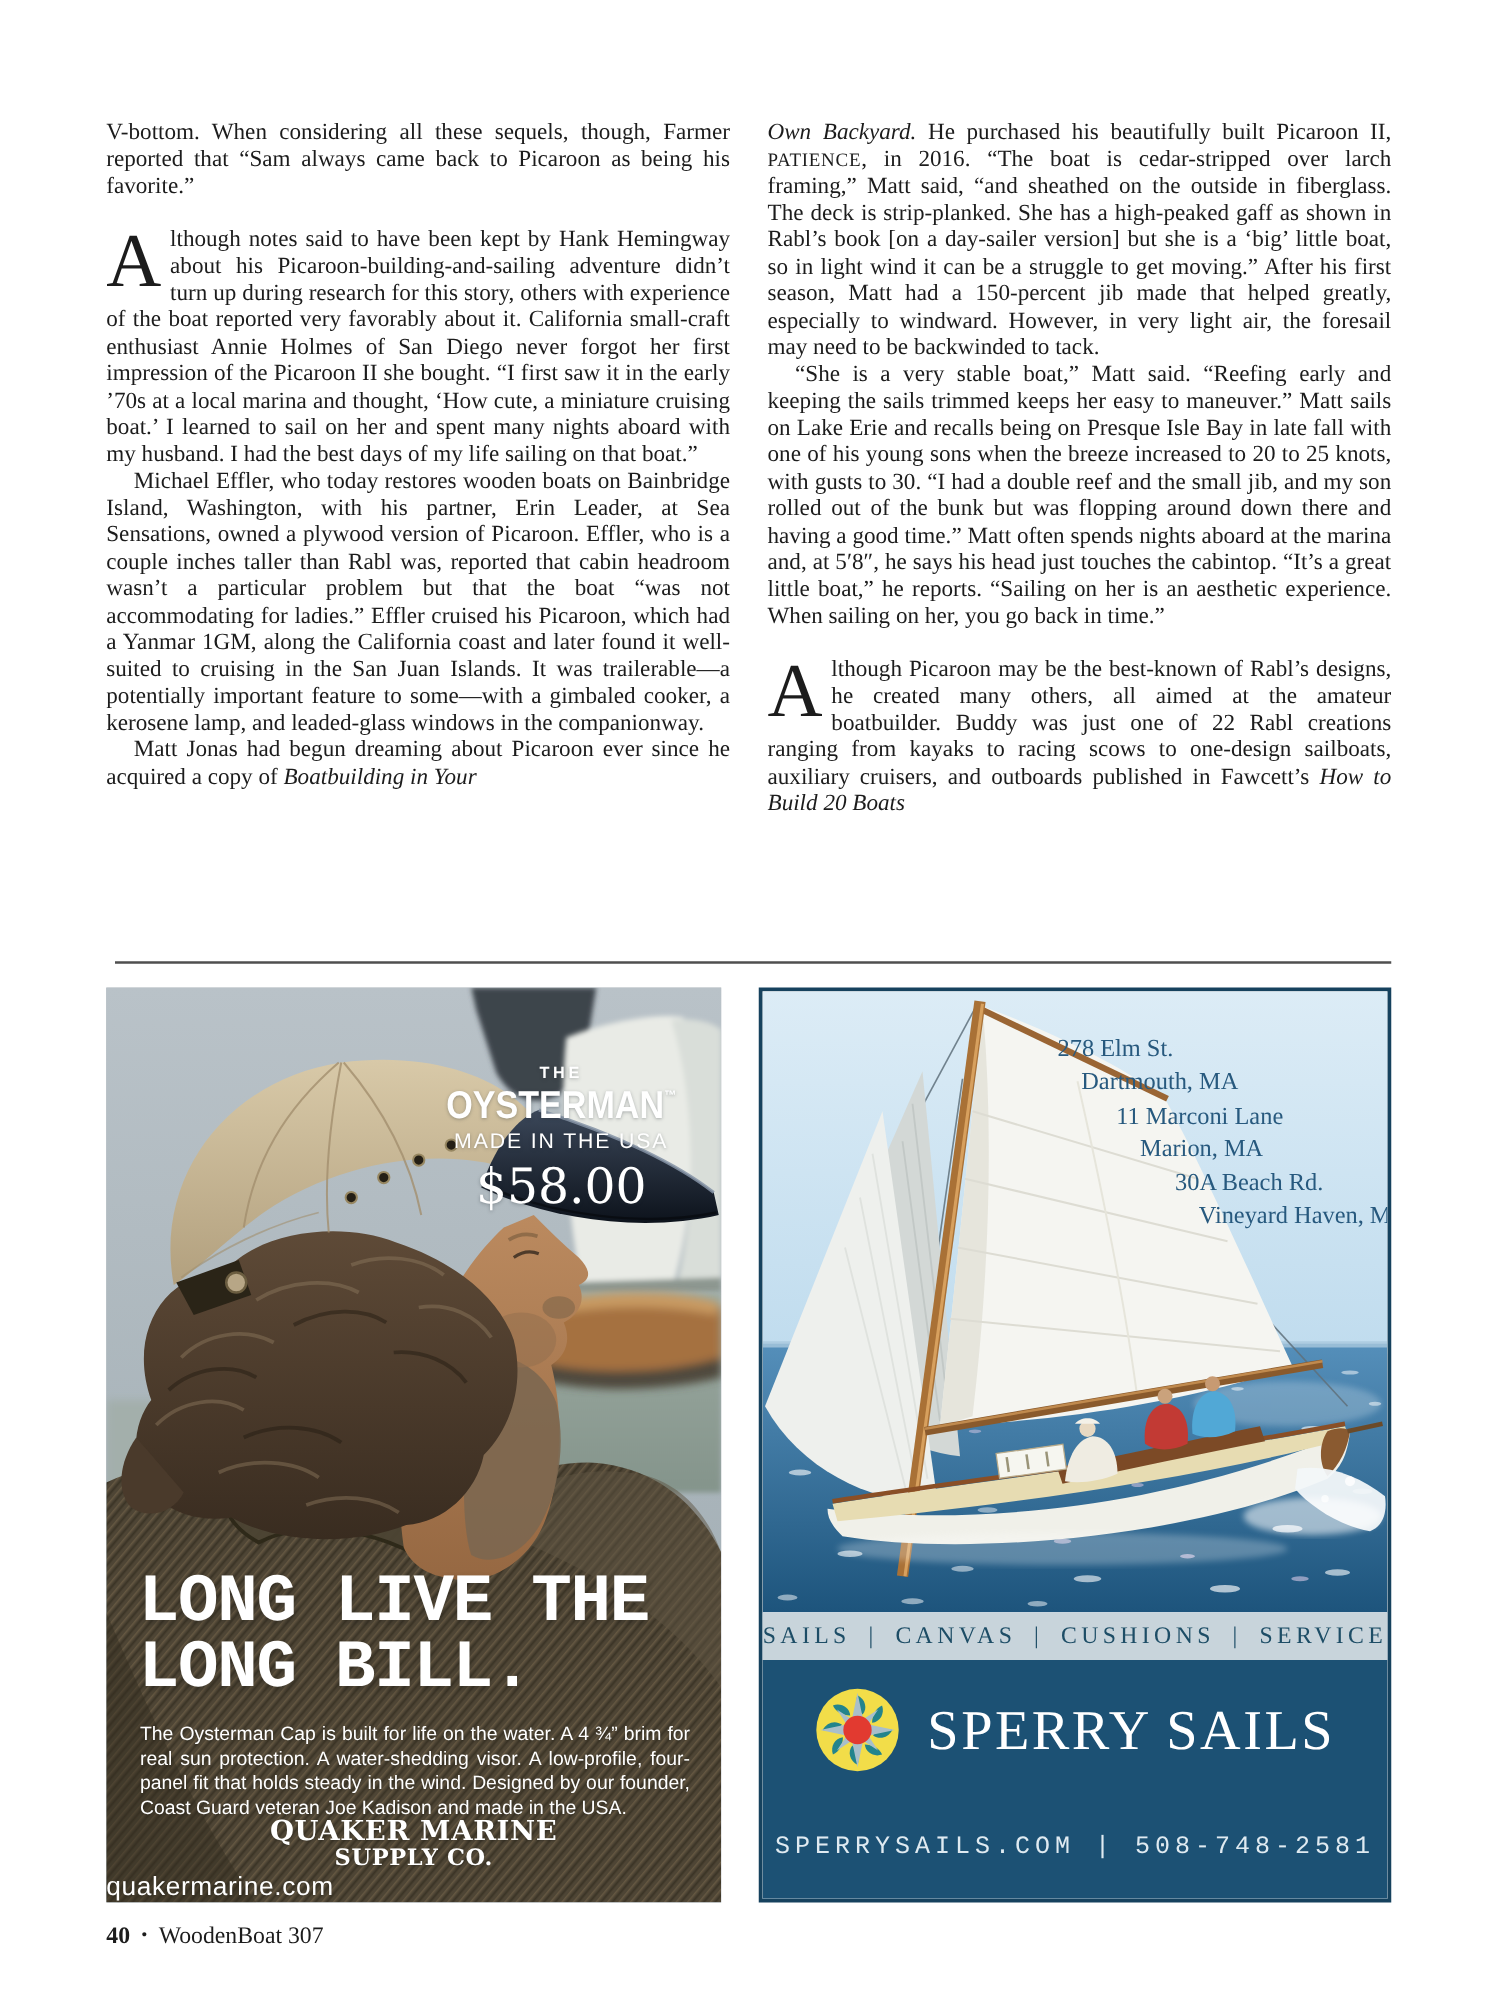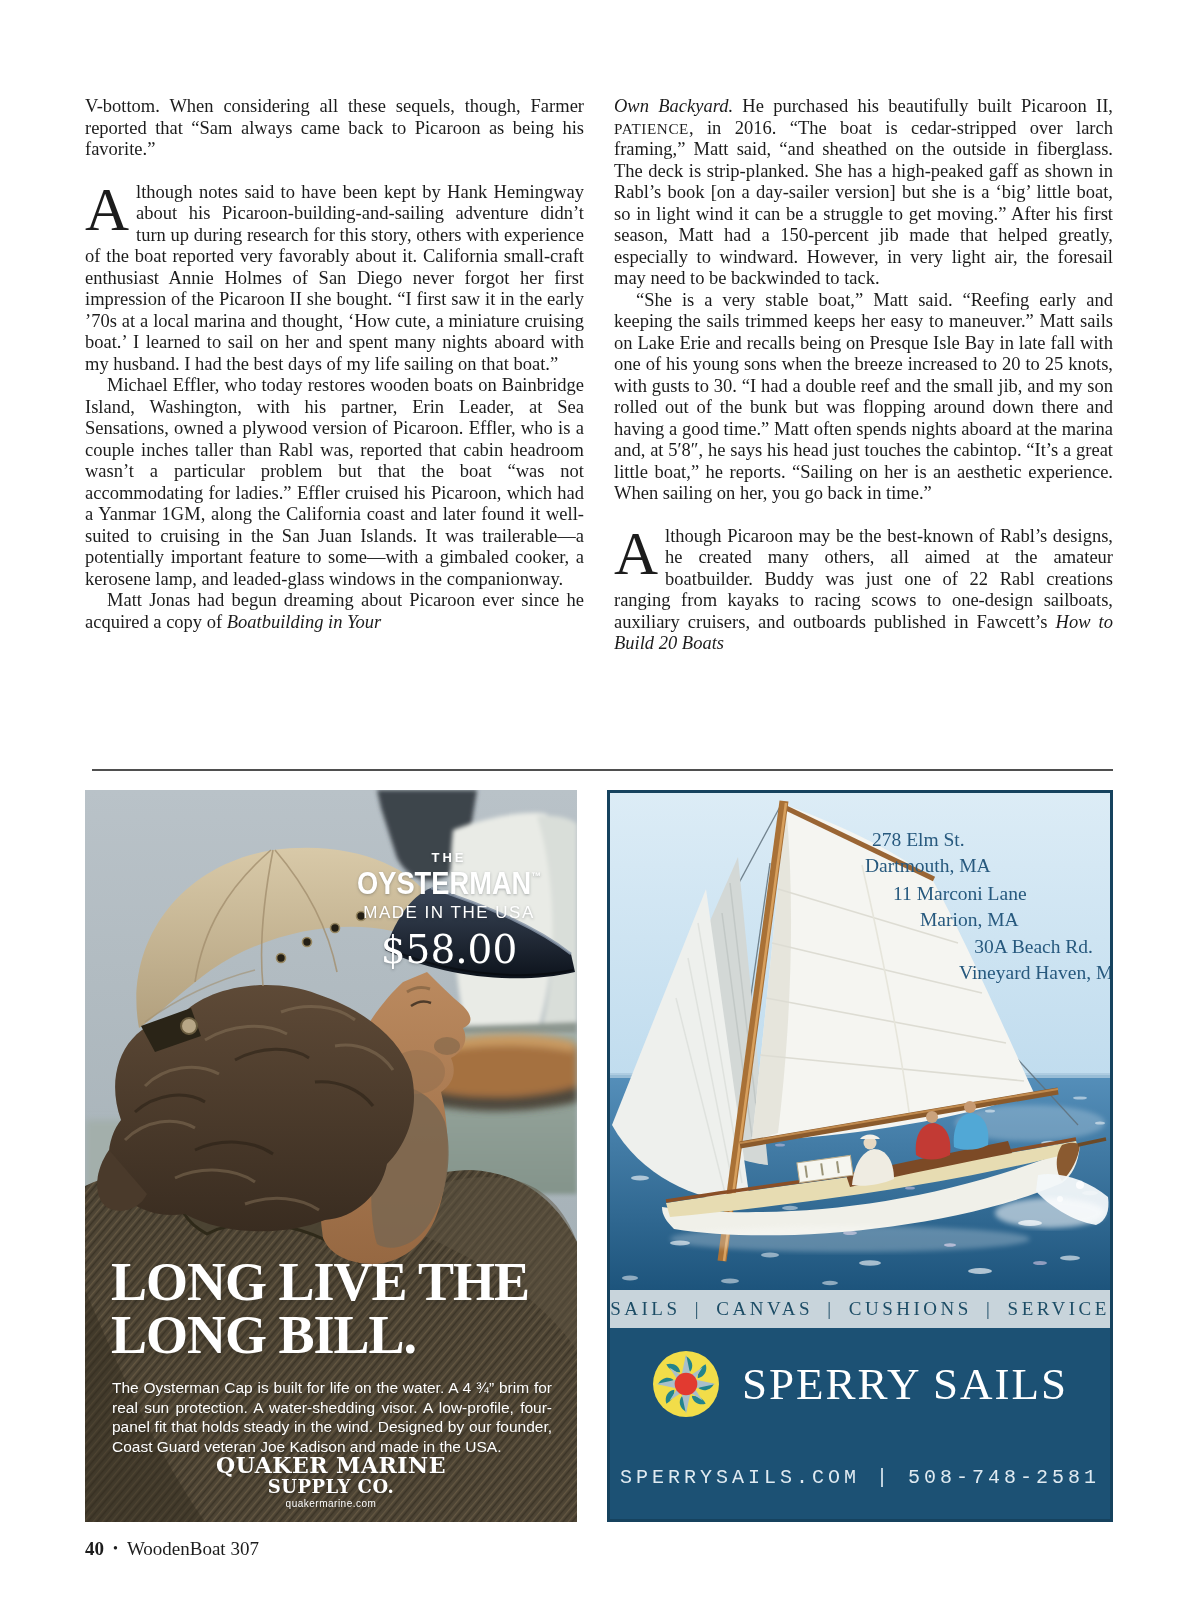--- a/index.html
+++ b/index.html
@@ -28,37 +28,37 @@
   .oys-photo{position:absolute;left:0;top:0;width:100%;height:100%;}
   .oys-brand{position:absolute;top:60px;right:8px;width:240px;text-align:center;color:#fff;
              font-family:"Liberation Sans",sans-serif;text-shadow:0 1px 3px rgba(40,50,55,.35);}
   .oys-the{font-size:13px;font-weight:bold;letter-spacing:3px;}
   .oys-name{font-size:31px;font-weight:bold;letter-spacing:0px;white-space:nowrap;
             transform:scaleX(.88);transform-origin:center;margin-top:1px;}
   .oys-name sup{font-size:11px;vertical-align:14px;letter-spacing:0;}
   .oys-made{font-size:17px;letter-spacing:1.5px;margin-top:1px;}
   .oys-price{font-family:"DejaVu Serif",serif;font-weight:normal;font-size:39px;margin-top:4px;}
   .oys-headline{position:absolute;left:26px;top:466px;color:#fff;
-                font-family:Liberation Serif, serif;font-weight:bold;font-size:54px;line-height:53px;
+                font-family:Liberation Mono, monospace;font-weight:bold;font-size:54px;line-height:53px;
                 letter-spacing:-1px;white-space:nowrap;text-shadow:0 2px 5px rgba(30,30,25,.3);}
   .oys-body{position:absolute;left:27px;top:588px;width:440px;color:#fff;
             font-family:"Liberation Sans",sans-serif;font-size:15.5px;line-height:19.5px;
             text-align:justify;text-shadow:0 1px 2px rgba(30,30,25,.4);}
   .oys-logo{position:absolute;left:0;top:664px;width:100%;text-align:center;color:#fff;
             font-family:"DejaVu Serif",serif;font-weight:bold;line-height:1;
             text-shadow:0 1px 2px rgba(30,30,25,.4);}
   .oys-logo .l1{font-size:22px;letter-spacing:.5px;}
   .oys-logo .l2{font-size:18px;margin-top:2px;letter-spacing:.5px;}
-  .oys-web{position:absolute;left:0;top:708px;width:100%;text-align:center;color:#fff;
-           font-family:"Liberation Sans",sans-serif;font-size:10px;letter-spacing:.5px;
+  .oys-web{position:absolute;left:0;top:708px;width:100%;text-align:left;color:#fff;
+           font-family:"Liberation Sans",sans-serif;font-size:21px;letter-spacing:.5px;
            text-shadow:0 1px 2px rgba(30,30,25,.4);}
 
   
   .ad-sperry{left:607px;width:506px;border:3px solid #16425e;box-sizing:border-box;background:#fff;}
-  .sperry-photo-wrap{position:relative;width:500px;height:497px;overflow:hidden;text-align:center;}
+  .sperry-photo-wrap{position:relative;width:500px;height:497px;overflow:hidden;}
   .sperry-photo{position:absolute;left:0;top:0;width:100%;height:100%;}
   .addr{position:absolute;color:#27597e;font-family:"Liberation Serif",serif;
         font-size:19.5px;line-height:26px;white-space:nowrap;}
   .addr .l2{padding-left:19px;}
   .addr-1{left:236px;top:34px;}
   .addr-2{left:283px;top:88px;}
   .addr-3{left:330px;top:141px;}
   .sperry-services{width:500px;height:38px;background:#c8d4db;display:flex;align-items:center;
         justify-content:center;color:#1d4d66;font-family:"Liberation Serif",serif;
         font-size:19px;letter-spacing:3.5px;word-spacing:6px;}

